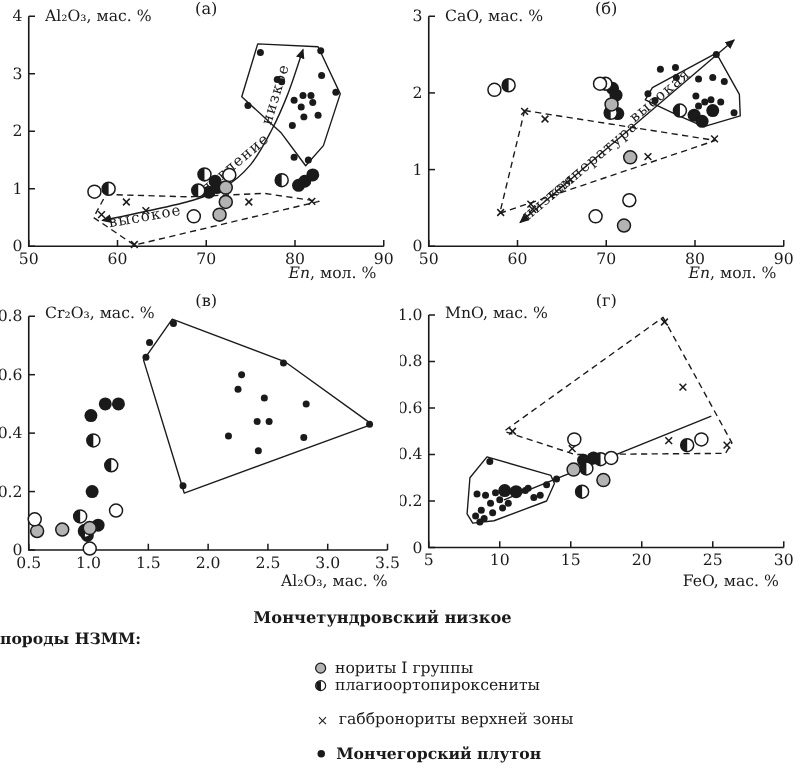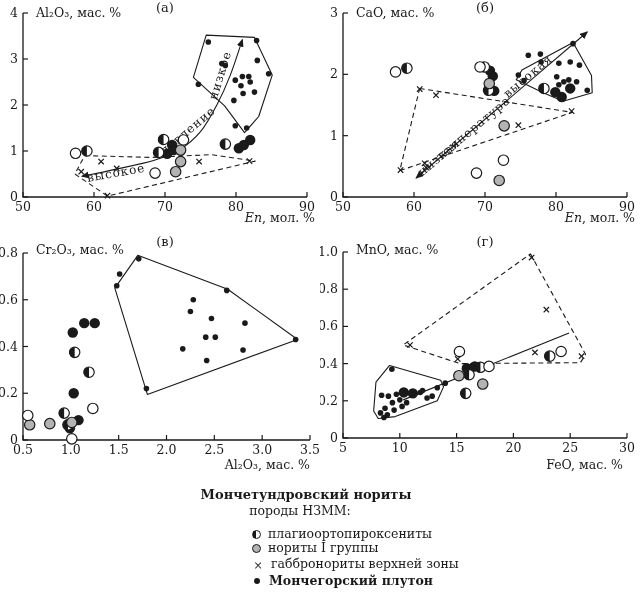--- a/index.html
+++ b/index.html
@@ -9,31 +9,31 @@
   #panel-a{left:0;top:0;height:228px;}
   #panel-b{left:320px;top:0;height:228px;}
   #panel-v{left:0;top:228px;height:252px;}
   #panel-g{left:320px;top:228px;height:252px;}
   .panel svg{display:block;width:100%;height:100%;}
   .panel .ylabel{position:absolute;left:36px;font-size:12.5px;white-space:nowrap;}
   .row1 .ylabel{top:5px;} .row2 .ylabel{top:14px;}
   .panel .letter{position:absolute;left:0;width:330px;text-align:center;font-size:13px;}
   .row1 .letter{top:0px;} .row2 .letter{top:6px;}
   .panel .xlabel{position:absolute;font-size:12.5px;white-space:nowrap;}
-  .row1 .xlabel{top:210px;right:5px;} .row2 .xlabel{top:229px;right:17px;}
+  .row1 .xlabel{top:210px;right:19px;} .row2 .xlabel{top:229px;right:17px;}
   #panel-v .xlabel{right:10px;}
   .xlabel .sym.it{font-style:italic;}
   svg text{font-family:"DejaVu Serif","Liberation Serif",serif;fill:#1a1a1a;}
   
   .legend{position:absolute;left:0;top:482px;width:640px;height:132px;font-size:12.5px;}
   .legend-title{width:612px;text-align:center;font-weight:bold;font-size:13px;padding-top:5px;}
-  .legend-subtitle{width:600px;text-align:center;margin-top:1px;}
+  .legend-subtitle{width:600px;text-align:left;margin-top:1px;font-weight:bold;}
   .legend-items{margin-left:252px;margin-top:9px;}
   .legend-item{height:13.5px;line-height:13.5px;white-space:nowrap;}
-  .legend-item.gap{margin-top:3px;}
+  .legend-item.gap{margin-top:14px;}
   .lg-marker{display:inline-block;width:9px;height:9px;border:1.2px solid #1a1a1a;border-radius:50%;
              margin-right:7px;vertical-align:-1px;box-sizing:border-box;background:#fff;}
   .lg-marker[data-marker="filled"]{background:#1a1a1a;}
   .lg-marker[data-marker="half"]{background:linear-gradient(90deg,#1a1a1a 0 50%,#fff 50% 100%);}
   .lg-marker[data-marker="gray"]{background:#b3b3b3;}
   .lg-marker[data-marker="open"]{background:#fff;}
   .lg-marker[data-marker="x"]{border:none;border-radius:0;background:none;width:12px;height:11px;
              text-align:center;font-size:11px;line-height:11px;}
   .lg-marker[data-marker="x"]::after{content:"\00d7";}
   .lg-marker[data-marker="dot"]{width:6px;height:6px;border:none;background:#1a1a1a;margin-left:2px;margin-right:9px;vertical-align:1px;}
@@ -465,23 +465,23 @@
           <circle cx="125.24" cy="155.13" r="2.8" fill="#1a1a1a"></circle>
           <circle cx="102.52" cy="162.57" r="2.8" fill="#1a1a1a"></circle>
         </g>
       </svg>
     <span class="ylabel">MnO, мас. %</span>
     <span class="letter">(г)</span>
     <span class="xlabel"><span class="sym">FeO</span><span>, мас. %</span></span>
   </div>
 
   <div class="legend">
-    <div class="legend-title">Мончетундровский нориты</div>
+    <div class="legend-title">Мончетундровский низкое</div>
     <div class="legend-subtitle">породы НЗММ:</div>
     <div class="legend-items">
+      <div class="legend-item"><span class="lg-marker" data-marker="gray"></span><span class="lg-label">нориты I группы</span></div>
       <div class="legend-item"><span class="lg-marker" data-marker="half"></span><span class="lg-label">плагиоортопироксениты</span></div>
-      <div class="legend-item"><span class="lg-marker" data-marker="gray"></span><span class="lg-label">нориты I группы</span></div>
       <div class="legend-item gap"><span class="lg-marker" data-marker="x"></span><span class="lg-label">габбронориты верхней зоны</span></div>
       <div class="legend-item gap"><span class="lg-marker" data-marker="dot"></span><span class="lg-label bold">Мончегорский плутон</span></div>
     </div>
   </div>
 
 </div>
 
 </body></html>

